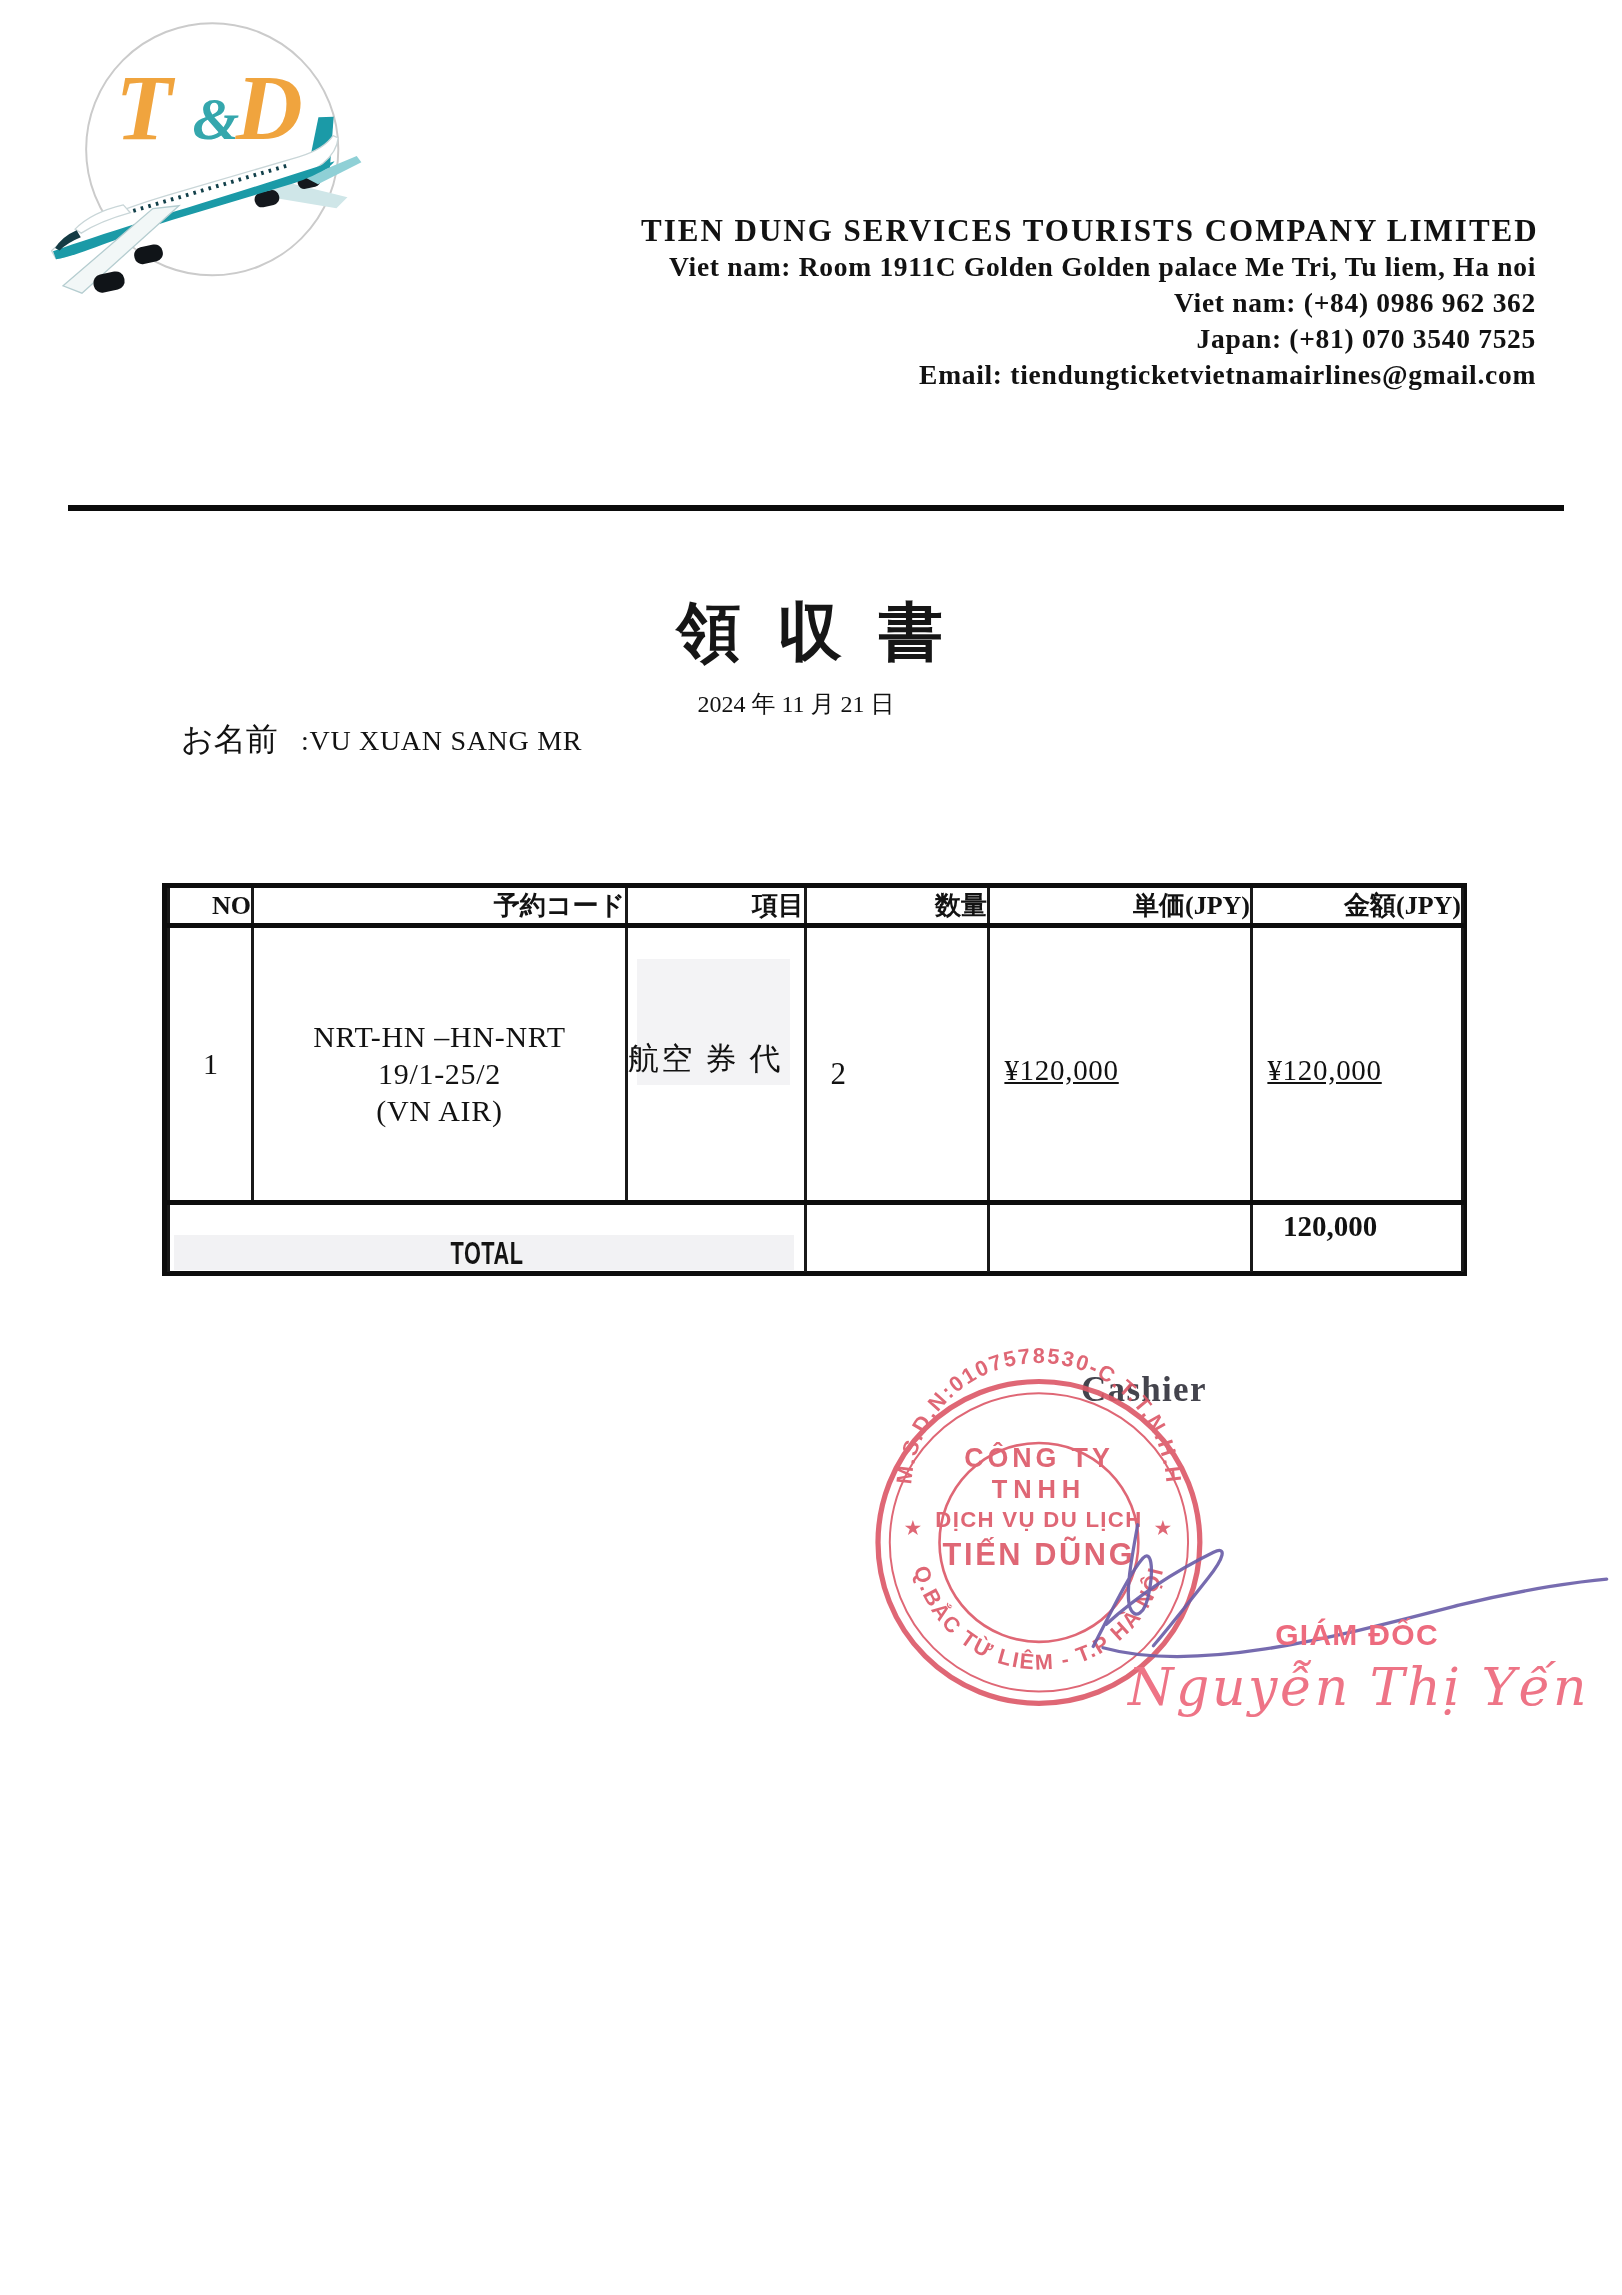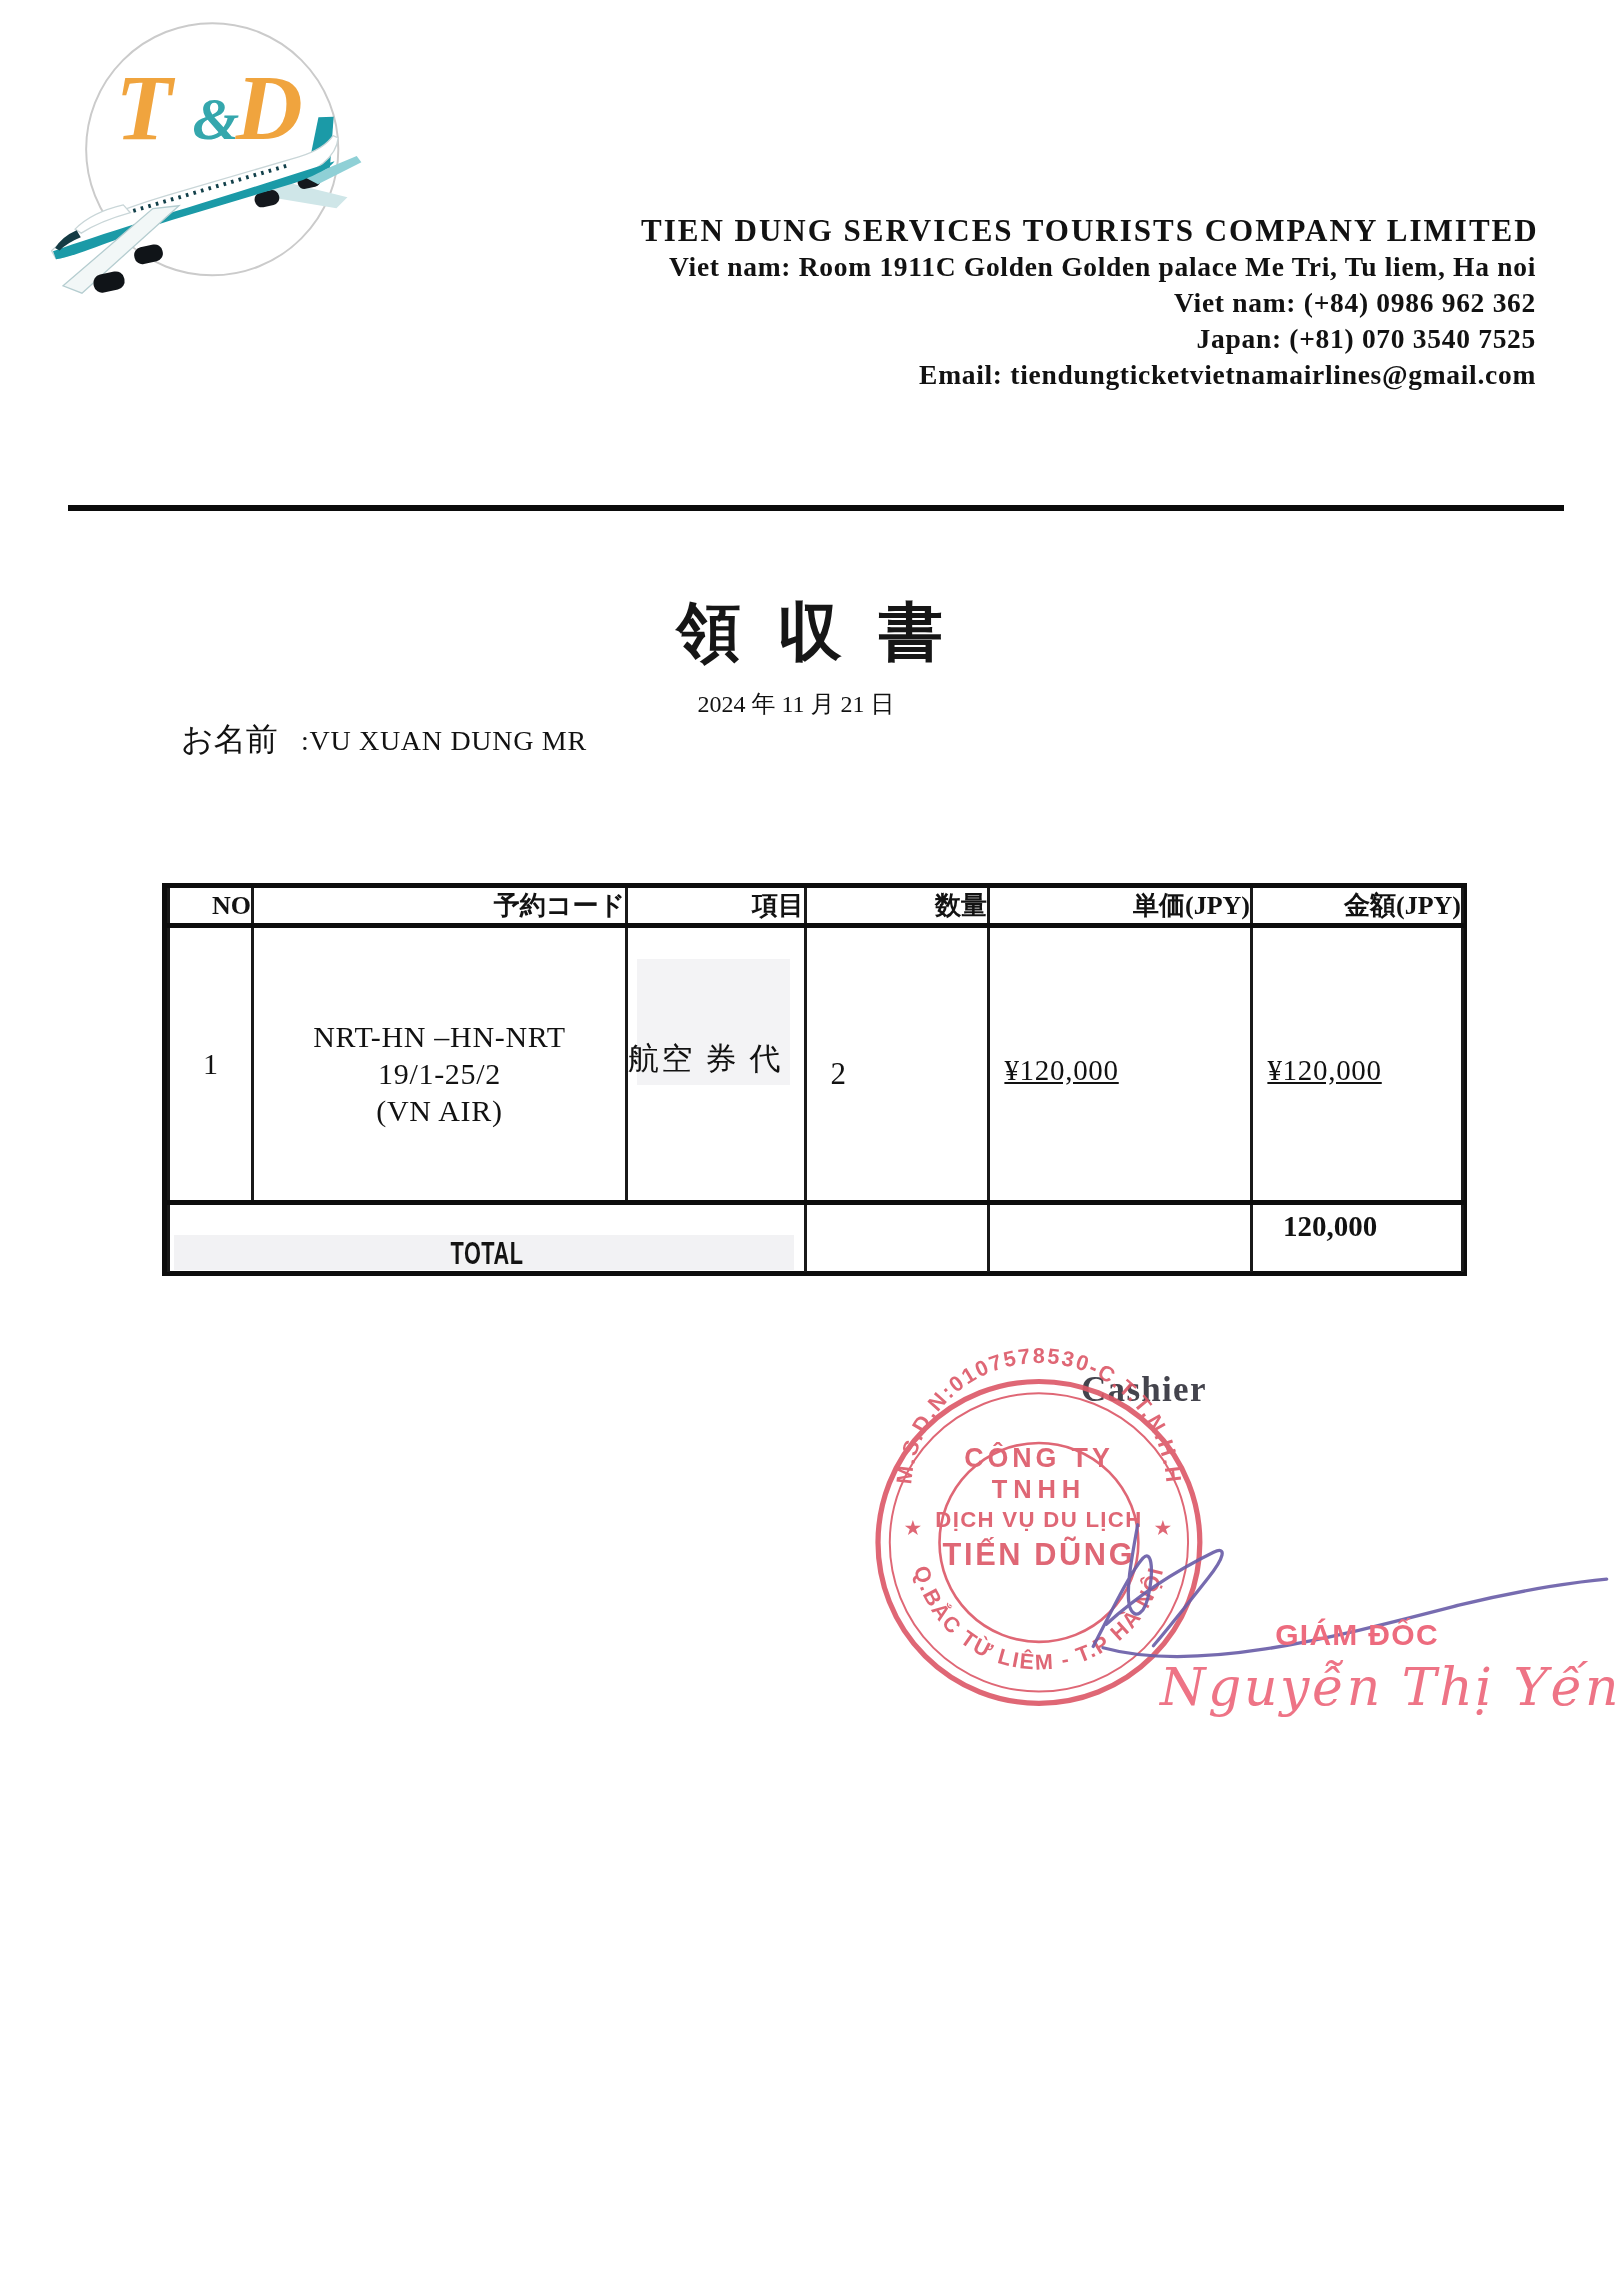--- a/index.html
+++ b/index.html
@@ -54,21 +54,21 @@
   .total-amount-text{display:inline-block;margin-left:30px;margin-top:5.2px;
                      font-weight:bold;font-size:29px;}
 
   
   .cashier{position:absolute;left:1081px;top:1370px;font-size:35px;font-weight:bold;
            color:#44444d;letter-spacing:1.3px;}
   .stamp-svg{position:absolute;left:844px;top:1335px;}
   .director-title{position:absolute;left:1255px;top:1618px;width:204px;text-align:center;
                   font-family:"Liberation Sans","DejaVu Sans",sans-serif;font-weight:bold;
                   font-size:30px;letter-spacing:1.3px;color:#ed6b7e;}
-  .director-name{position:absolute;left:1160px;top:1657px;width:452px;text-align:center;
+  .director-name{position:absolute;left:1128px;top:1657px;width:452px;text-align:center;
                  font-style:italic;font-size:52px;letter-spacing:2.6px;color:#ee7486;
                  font-family:"DejaVu Serif","Liberation Serif",serif;white-space:nowrap;}
 </style>
 </head>
 <body>
 
 <svg class="abs" style="left:23.6px;top:14.4px;" width="366" height="294" viewBox="0 0 560 450">
   <circle cx="288" cy="207" r="193" fill="#ffffff" stroke="#cbcbcb" stroke-width="3"></circle>
   <text x="140" y="192" font-family="Liberation Serif, DejaVu Serif, serif" font-style="italic" font-weight="bold" font-size="142" fill="#f0a43e">T</text>
   <text x="258" y="192" font-family="Liberation Serif, DejaVu Serif, serif" font-style="italic" font-weight="bold" font-size="92" fill="#35a7ad">&amp;</text>
@@ -97,21 +97,21 @@
   <div class="company-line">Japan: (+81) 070 3540 7525</div>
   <div class="company-line">Email: tiendungticketvietnamairlines@gmail.com</div>
 </div>
 
 <div class="top-rule"></div>
 
 <div class="receipt-title">領 収 書</div>
 <div class="receipt-date">2024 年 11 月 21 日</div>
 <div class="name-row">
   <span class="name-label">お名前</span>
-  <span class="name-value">:VU XUAN DUNG MR</span>
+  <span class="name-value">:VU XUAN SANG MR</span>
 </div>
 
 <div class="receipt-table-wrap">
   <table class="receipt">
     <colgroup>
       <col style="width:84px">
         <col style="width:374px">
         <col style="width:179px">
       <col style="width:183px">
         <col style="width:263px">

